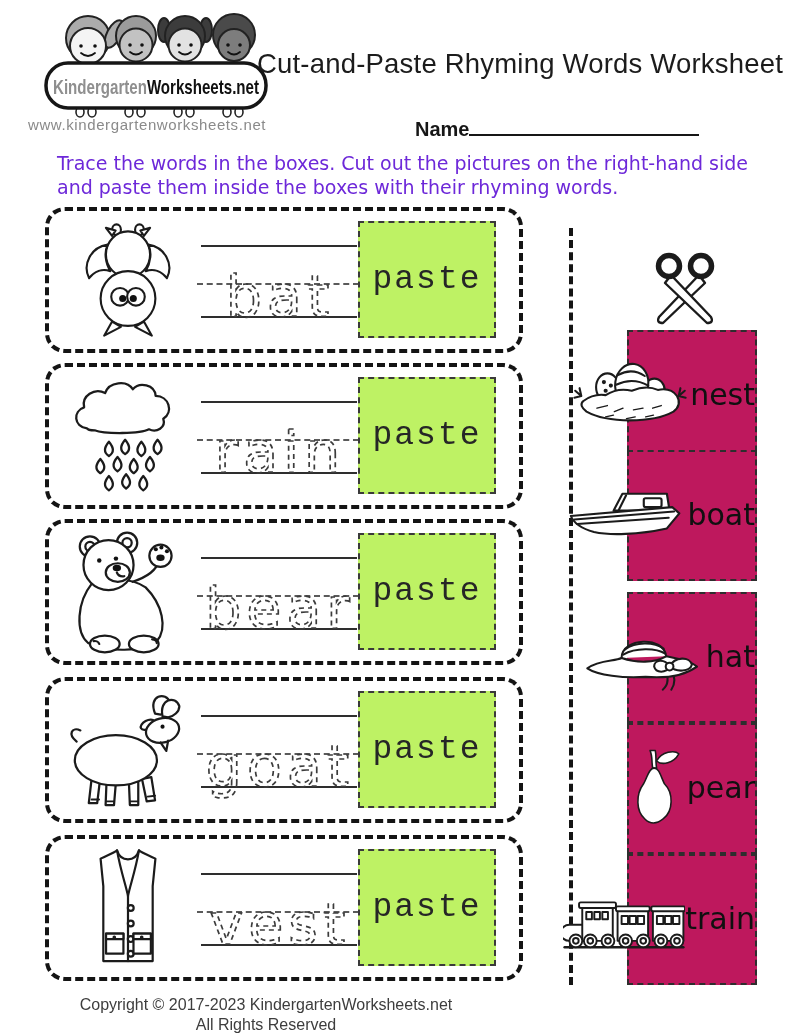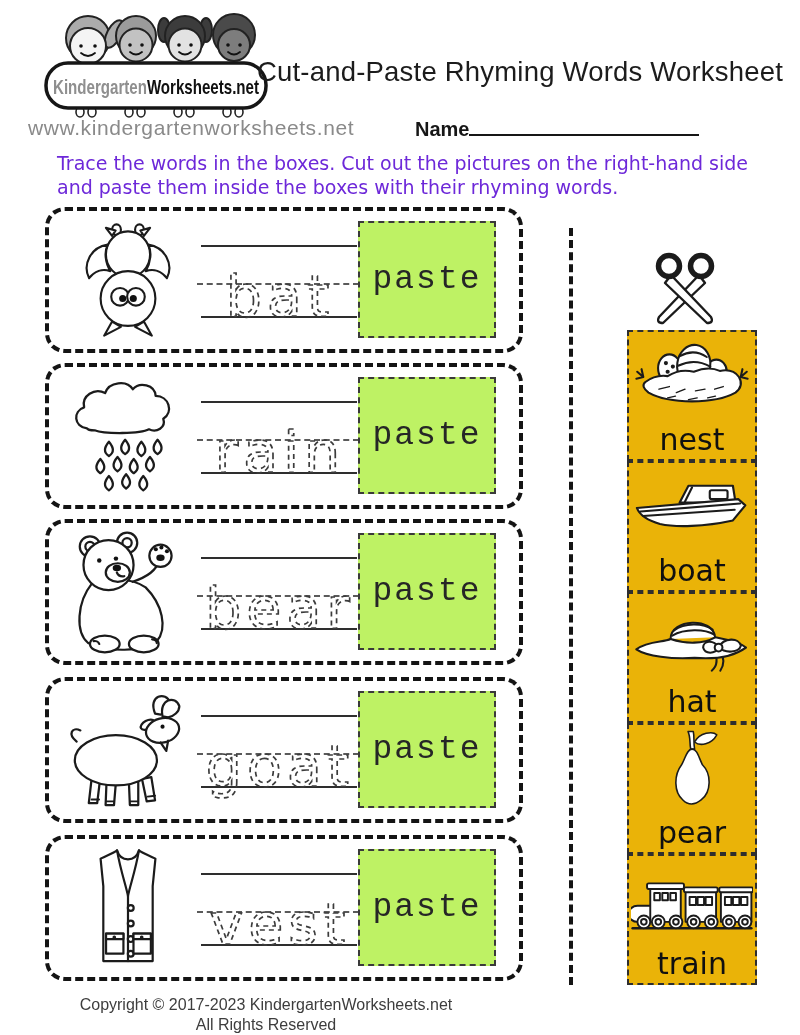--- a/index.html
+++ b/index.html
@@ -1,23 +1,23 @@
 <!DOCTYPE html>
 <html><head>
 <meta charset="utf-8">
 <style>
   html,body{margin:0;padding:0;background:#fff;}
   .page{position:relative;width:800px;height:1035px;background:#fff;overflow:hidden;
         font-family:"Liberation Sans",sans-serif;color:#1a1a1a;}
 
   
   .logo-svg{position:absolute;left:22px;top:4px;}
-  .website{position:absolute;left:28px;top:116px;font-size:21px;letter-spacing:.6px;color:#8a8a8a;}
+  .website{position:absolute;left:28px;top:116px;font-size:15px;letter-spacing:.6px;color:#8a8a8a;}
   .title{position:absolute;left:250px;top:48px;width:540px;text-align:center;
-         font-size:27.5px;font-weight:400;letter-spacing:.2px;color:#1c1c1c;margin-top:8px;}
+         font-size:27.5px;font-weight:400;letter-spacing:.2px;color:#1c1c1c;}
   .name-row{position:absolute;left:415px;top:106px;font-size:20px;font-weight:600;color:#161616;}
   .name-underline{display:inline-block;width:230px;height:28px;border-bottom:2.5px solid #161616;}
   .instructions{position:absolute;left:57px;top:151px;width:710px;
         font-family:"DejaVu Sans",sans-serif;font-size:19px;line-height:24px;color:#6d28d9;}
 
   
   .trace-row{position:absolute;left:45px;width:478px;height:146px;box-sizing:border-box;
         border:4.5px dashed #141414;border-radius:20px;background:#fff;}
   .r1{top:207px}.r2{top:363px}.r3{top:519px}.r4{top:677px}.r5{top:835px}
   .row-art{position:absolute;left:8px;top:3px;width:142px;height:132px;
@@ -29,23 +29,23 @@
   .trace-svg text{font-family:"DejaVu Sans",sans-serif;font-size:57px;letter-spacing:5px;
         fill:none;stroke:#3c3c3c;stroke-width:1.7;stroke-dasharray:5 4;}
   .paste-box{position:absolute;left:309px;top:10px;width:138px;height:117px;box-sizing:border-box;
         border:2px dashed #3a3a3a;display:flex;align-items:center;justify-content:center;
         font-family:Liberation Mono, monospace;font-size:33px;letter-spacing:2px;color:#262626;background:#bef264;}
 
   
   .cut-line{position:absolute;left:569px;top:228px;height:757px;width:0;border-left:4.5px dashed #141414;}
   .scissors{position:absolute;left:643px;top:251px;}
   .cut-card{position:absolute;left:627px;width:130px;height:131px;box-sizing:border-box;
-        border:2.5px dashed #2e2e2e;background:#eab308;display:flex;flex-direction:column;
+        border:2.5px dashed #2e2e2e;background:#be185d;display:flex;flex-direction:row;
         align-items:center;justify-content:flex-end;}
-  .c1{top:330px}.c2{top:461px}.c3{top:592px}.c4{top:723px}.c5{top:854px}
+  .c1{top:330px}.c2{top:450px}.c3{top:592px}.c4{top:723px}.c5{top:854px}
   .card-art{flex:1;display:flex;align-items:center;justify-content:center;width:100%;}
   .card-word{font-family:"DejaVu Sans",sans-serif;font-size:30px;line-height:36px;
         color:#101010;margin-bottom:1px;}
 
   
   .footer{position:absolute;left:0;top:985px;width:532px;text-align:center;
         color:#3d3d3d;font-size:16px;line-height:20px;margin-top:10px;}
 
   .lineart{stroke:#1b1b1b;stroke-width:2.4;fill:#fff;stroke-linecap:round;stroke-linejoin:round;}
 </style>

